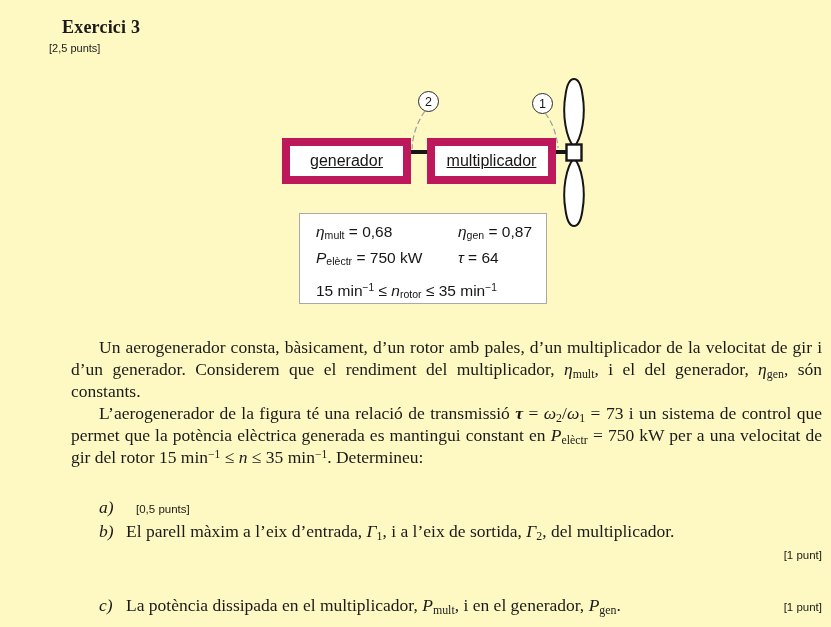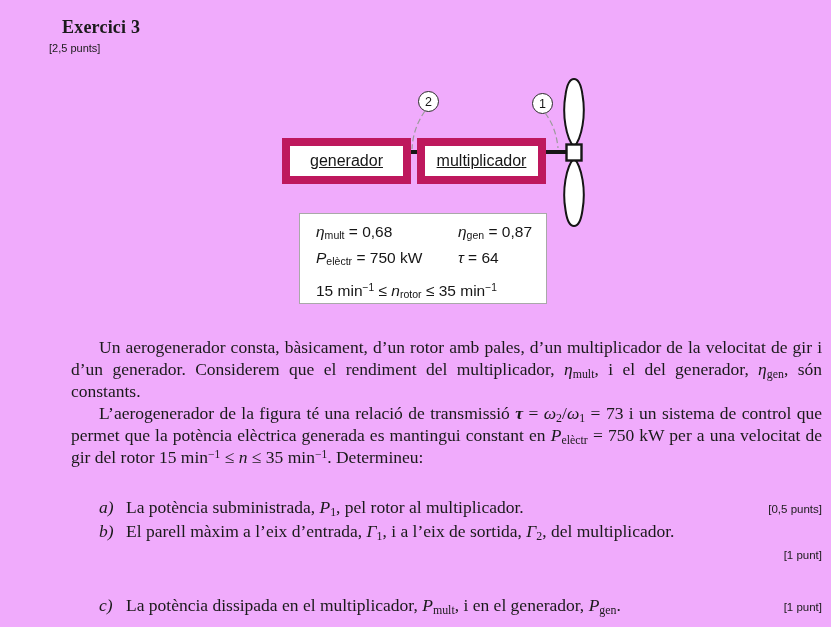--- a/index.html
+++ b/index.html
@@ -1,17 +1,17 @@
 <!DOCTYPE html>
 <html><head>
 <meta charset="utf-8">
 <style>
   html,body{margin:0;padding:0;background:#ffffff;}
   .page{
-    position:relative;width:831px;height:627px;background:#f0abfc;
+    position:relative;width:831px;height:627px;background:#fef9c3;
     color:#1a1a1a;font-family:"Liberation Serif",serif;overflow:hidden;
   }
   
   .title{position:absolute;left:62px;top:17px;font-size:18px;font-weight:bold;letter-spacing:0.2px;}
   .title-points{position:absolute;left:49px;top:42px;font-family:"Liberation Sans",sans-serif;font-size:11px;}
   
   .fig-box{
     position:absolute;height:30px;border:8px solid #be185d;background:#fff;
     display:flex;align-items:center;justify-content:center;
     font-family:"Liberation Sans",sans-serif;font-size:16px;color:#161616;text-decoration:underline;
@@ -63,21 +63,21 @@
 
   <div>
 
     <div class="shaft" style="left:399px;top:150px;width:29px;"></div>
     <div class="shaft" style="left:544px;top:150px;width:30px;"></div>
 
     <div class="fig-box" style="left:282px;top:138px;width:113px;">
       <span>generador</span>
     </div>
 
-    <div class="fig-box" style="left:417px;top:138px;width:113px;align-items:center;">
+    <div class="fig-box" style="left:427px;top:138px;width:113px;align-items:center;">
       <span>multiplicador</span>
     </div>
 
     <div class="callout" style="left:418px;top:91px;">
       <span>2</span>
     </div>
     <div class="callout" style="left:532px;top:93px;">
       <span>1</span>
     </div>
 
@@ -99,21 +99,20 @@
       <span class="pcell" style="left:16px;top:61px;margin-top:7px;"><span>15 min</span><span class="sp">−1</span><span> ≤ </span><span class="i">n</span><span class="sb">rotor</span><span> ≤ 35 min</span><span class="sp">−1</span></span>
     </div>
   </div>
 
   <div class="body-text">
     <p><span>Un aerogenerador consta, bàsicament, d’un rotor amb pales, d’un multiplicador de la velocitat de gir i d’un generador. Considerem que el rendiment del multiplicador, </span><span class="i">η</span><span class="sb">mult</span><span>, i el del generador, </span><span class="i">η</span><span class="sb">gen</span><span>, són constants.</span></p>
     <p><span>L’aerogenerador de la figura té una relació de transmissió </span><span class="bi">τ</span><span> = </span><span class="i">ω</span><span class="sb">2</span><span>/</span><span class="i">ω</span><span class="sb">1</span><span> = 73 i un sistema de control que permet que la potència elèctrica generada es mantingui constant en </span><span class="i">P</span><span class="sb">elèctr</span><span> = 750 kW per a una velocitat de gir del rotor 15 min</span><span class="sp">−1</span><span> ≤ </span><span class="i">n</span><span> ≤ 35 min</span><span class="sp">−1</span><span>. Determineu:</span></p>
 
     <div class="list-item">
       <span class="marker">a)</span>
-      <span class="item-text"><span>La potència subministrada, </span><span class="i">P</span><span class="sb">1</span><span>, pel rotor al multiplicador.</span></span>
       <span class="points">[0,5 punts]</span>
     </div>
 
     <div class="list-item">
       <span class="marker">b)</span>
       <span class="item-text"><span>El parell màxim a l’eix d’entrada, </span><span class="i">Γ</span><span class="sb">1</span><span>, i a l’eix de sortida, </span><span class="i">Γ</span><span class="sb">2</span><span>, del multiplicador.</span></span>
     </div>
     <div class="points-line">
       <span class="points">[1 punt]</span>
     </div>

